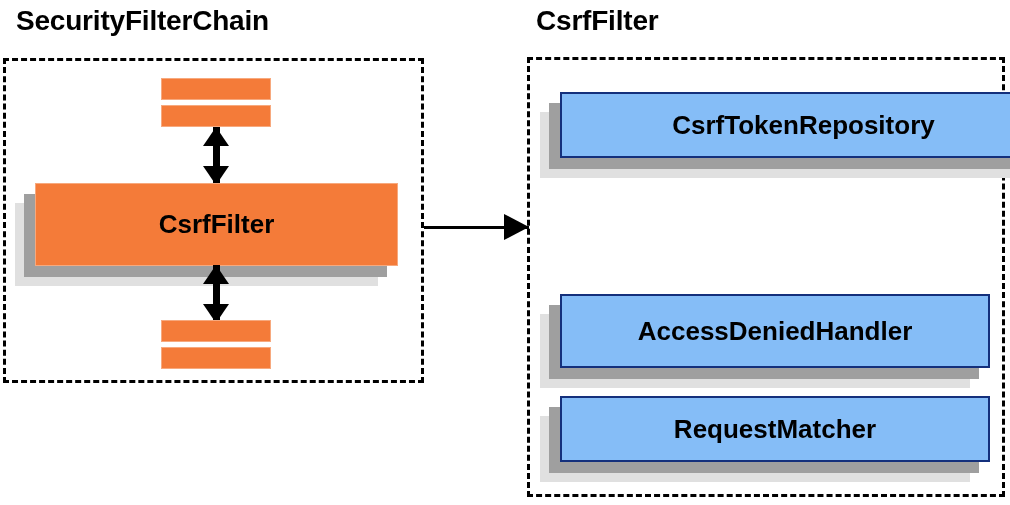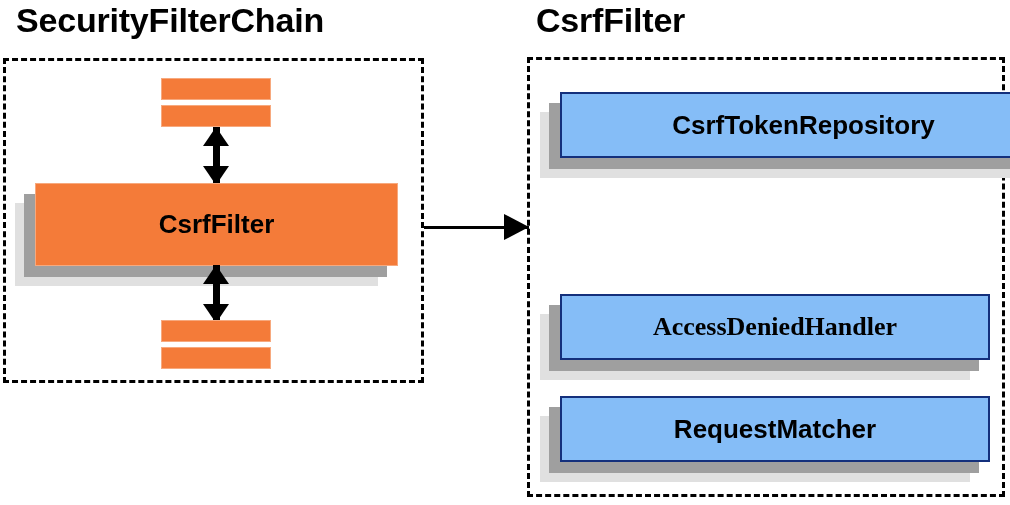--- a/index.html
+++ b/index.html
@@ -9,21 +9,21 @@
     font-family:"Liberation Sans","DejaVu Sans",sans-serif;
     overflow:hidden;
     position:relative;
   }
   #diagram{position:absolute;left:0;top:0;width:1010px;height:505px;}
 
   
   .panel-title{
     position:absolute;
     font-weight:bold;
-    font-size:34px;
+    font-size:28px;
     line-height:29px;
     color:#000000;
     white-space:nowrap;
     letter-spacing:-0.2px;
   }
   #title-left{left:16px;top:6px;}
   #title-right{left:536px;top:6px;}
 
   
   .panel{
@@ -133,21 +133,21 @@
 
   <div class="panel" id="panel-right"></div>
 
   <div class="card blue" style="left:560px;top:92px;width:487px;height:66px;">
     <div class="shadow-far"></div>
     <div class="shadow-near"></div>
     <div class="face">CsrfTokenRepository</div>
   </div>
 
 
-  <div class="card blue" style="left:560px;top:294px;width:430px;height:66px;font-family:Liberation Serif, serif;">
+  <div class="card blue" style="left:560px;top:294px;width:430px;height:74px;">
     <div class="shadow-far"></div>
     <div class="shadow-near"></div>
     <div class="face">AccessDeniedHandler</div>
   </div>
 
   <div class="card blue" style="left:560px;top:396px;width:430px;height:66px;">
     <div class="shadow-far"></div>
     <div class="shadow-near"></div>
     <div class="face">RequestMatcher</div>
   </div>

